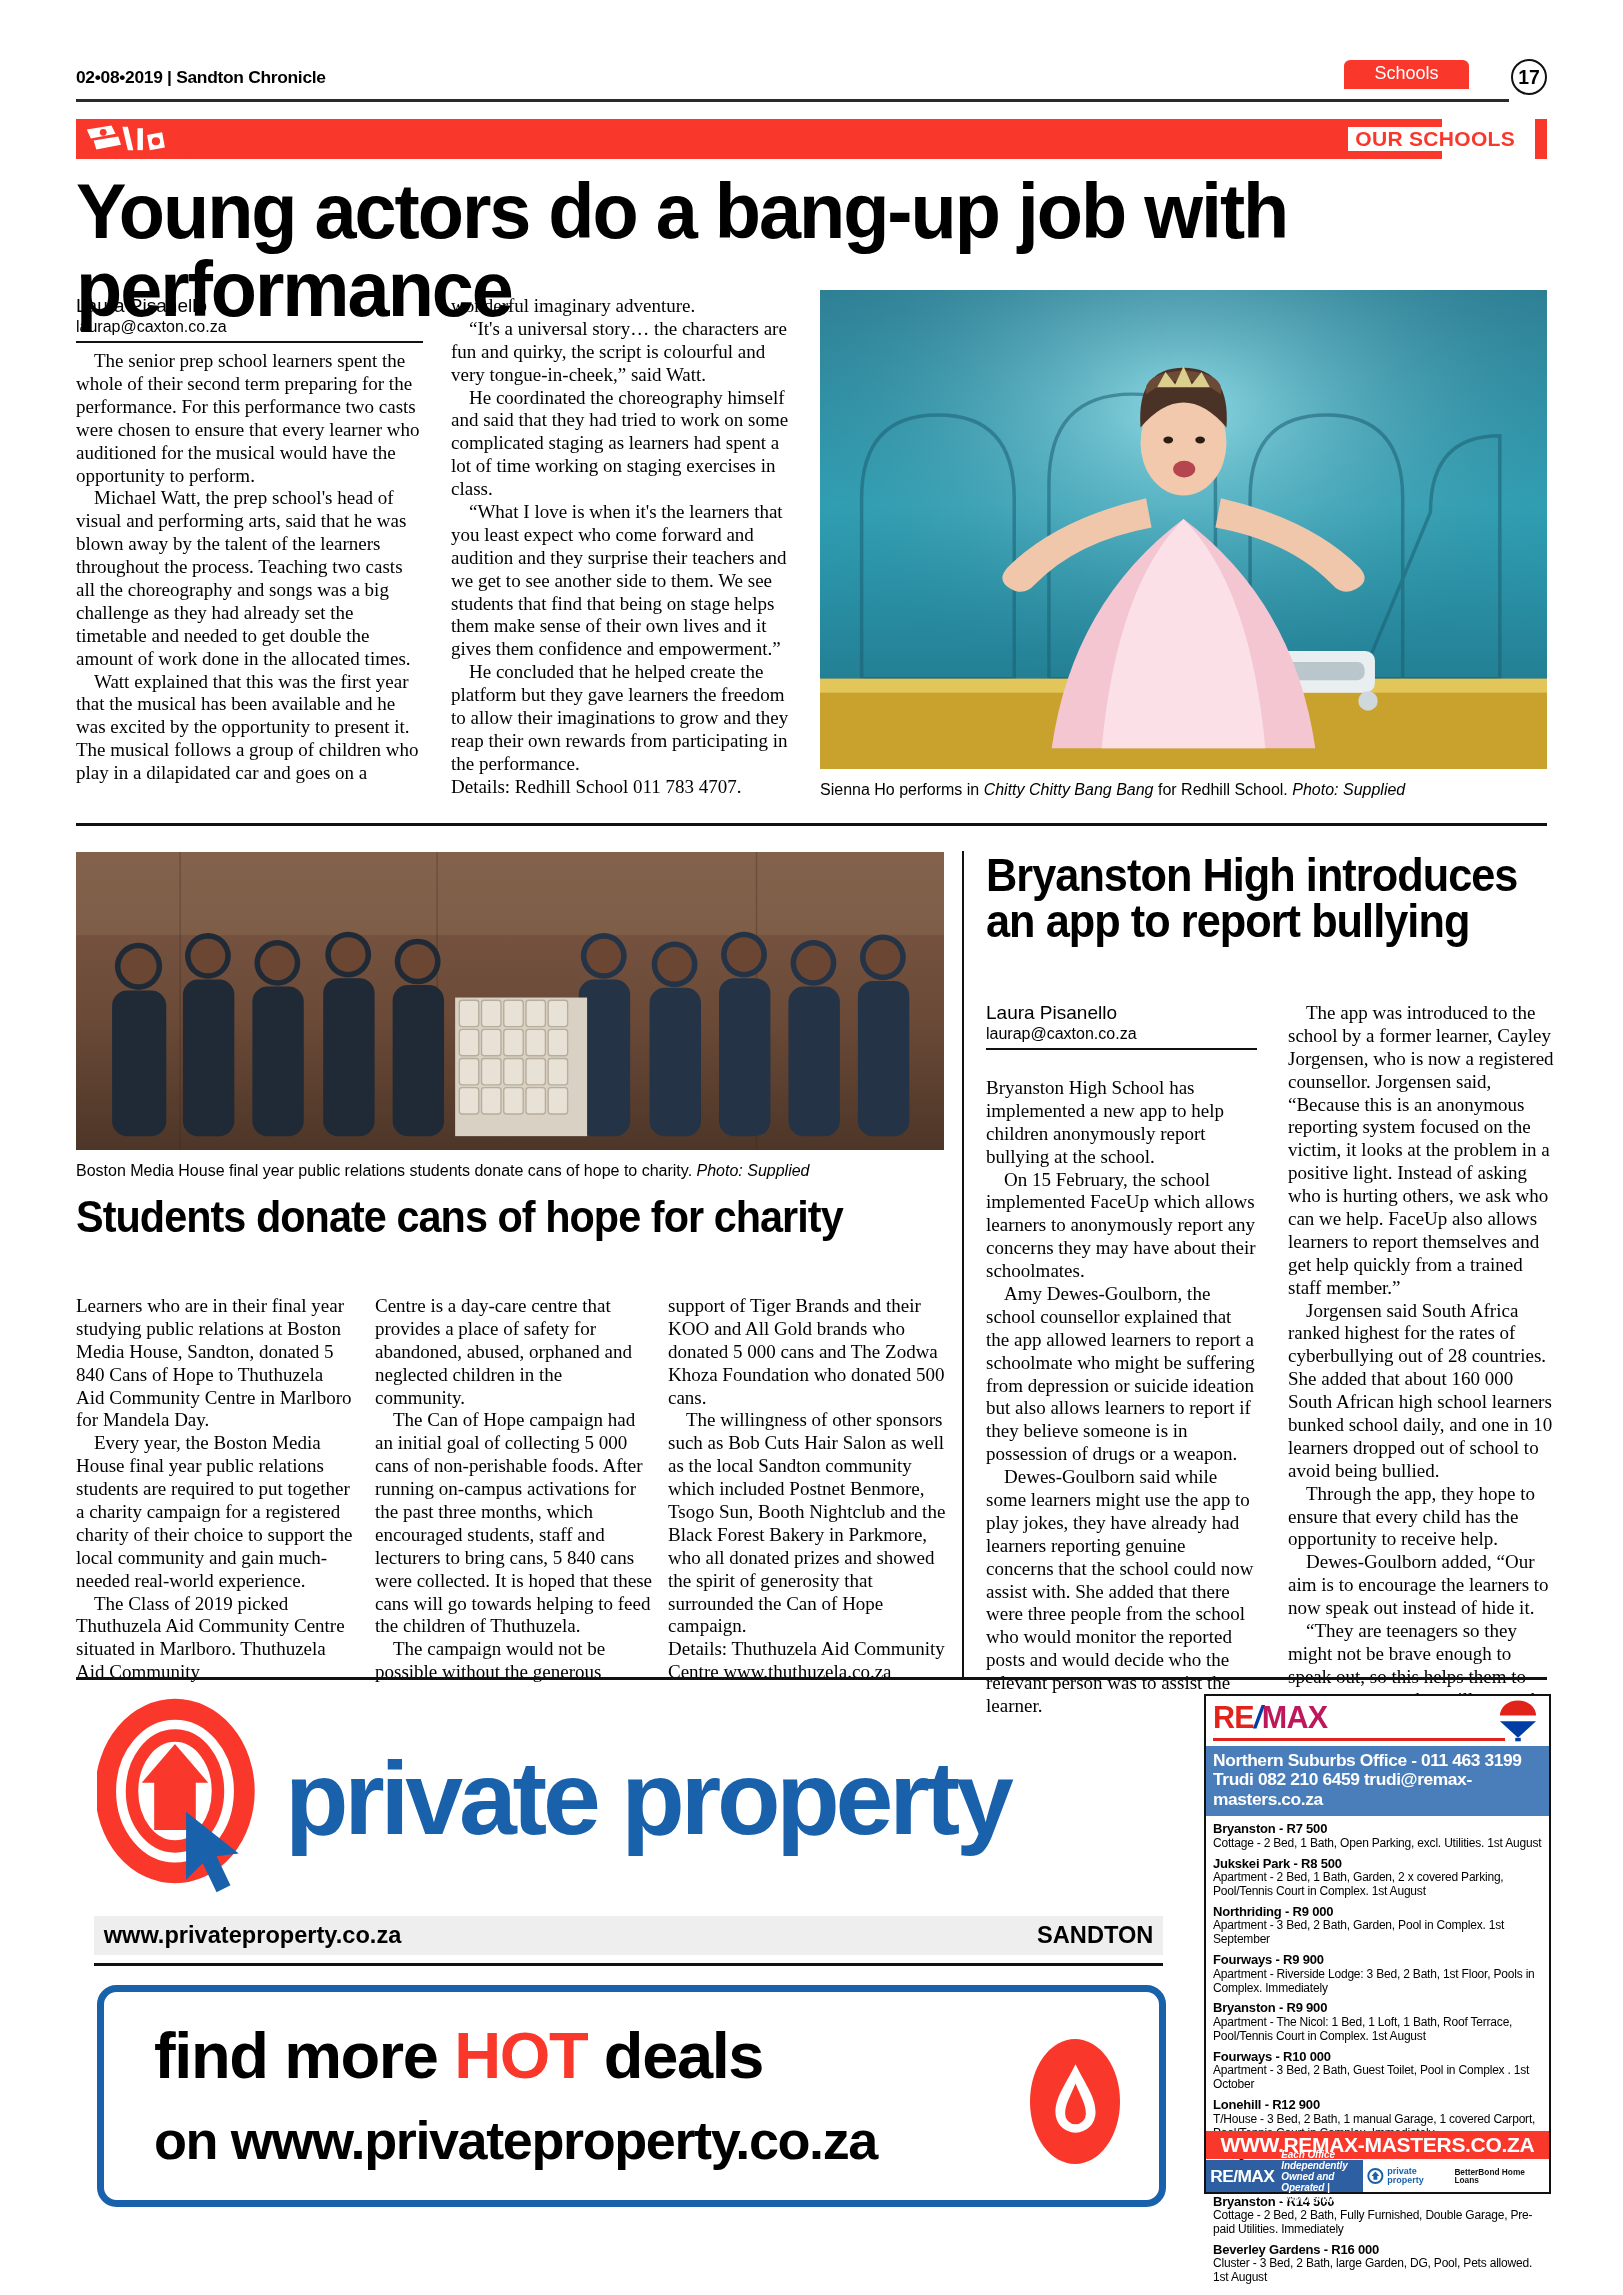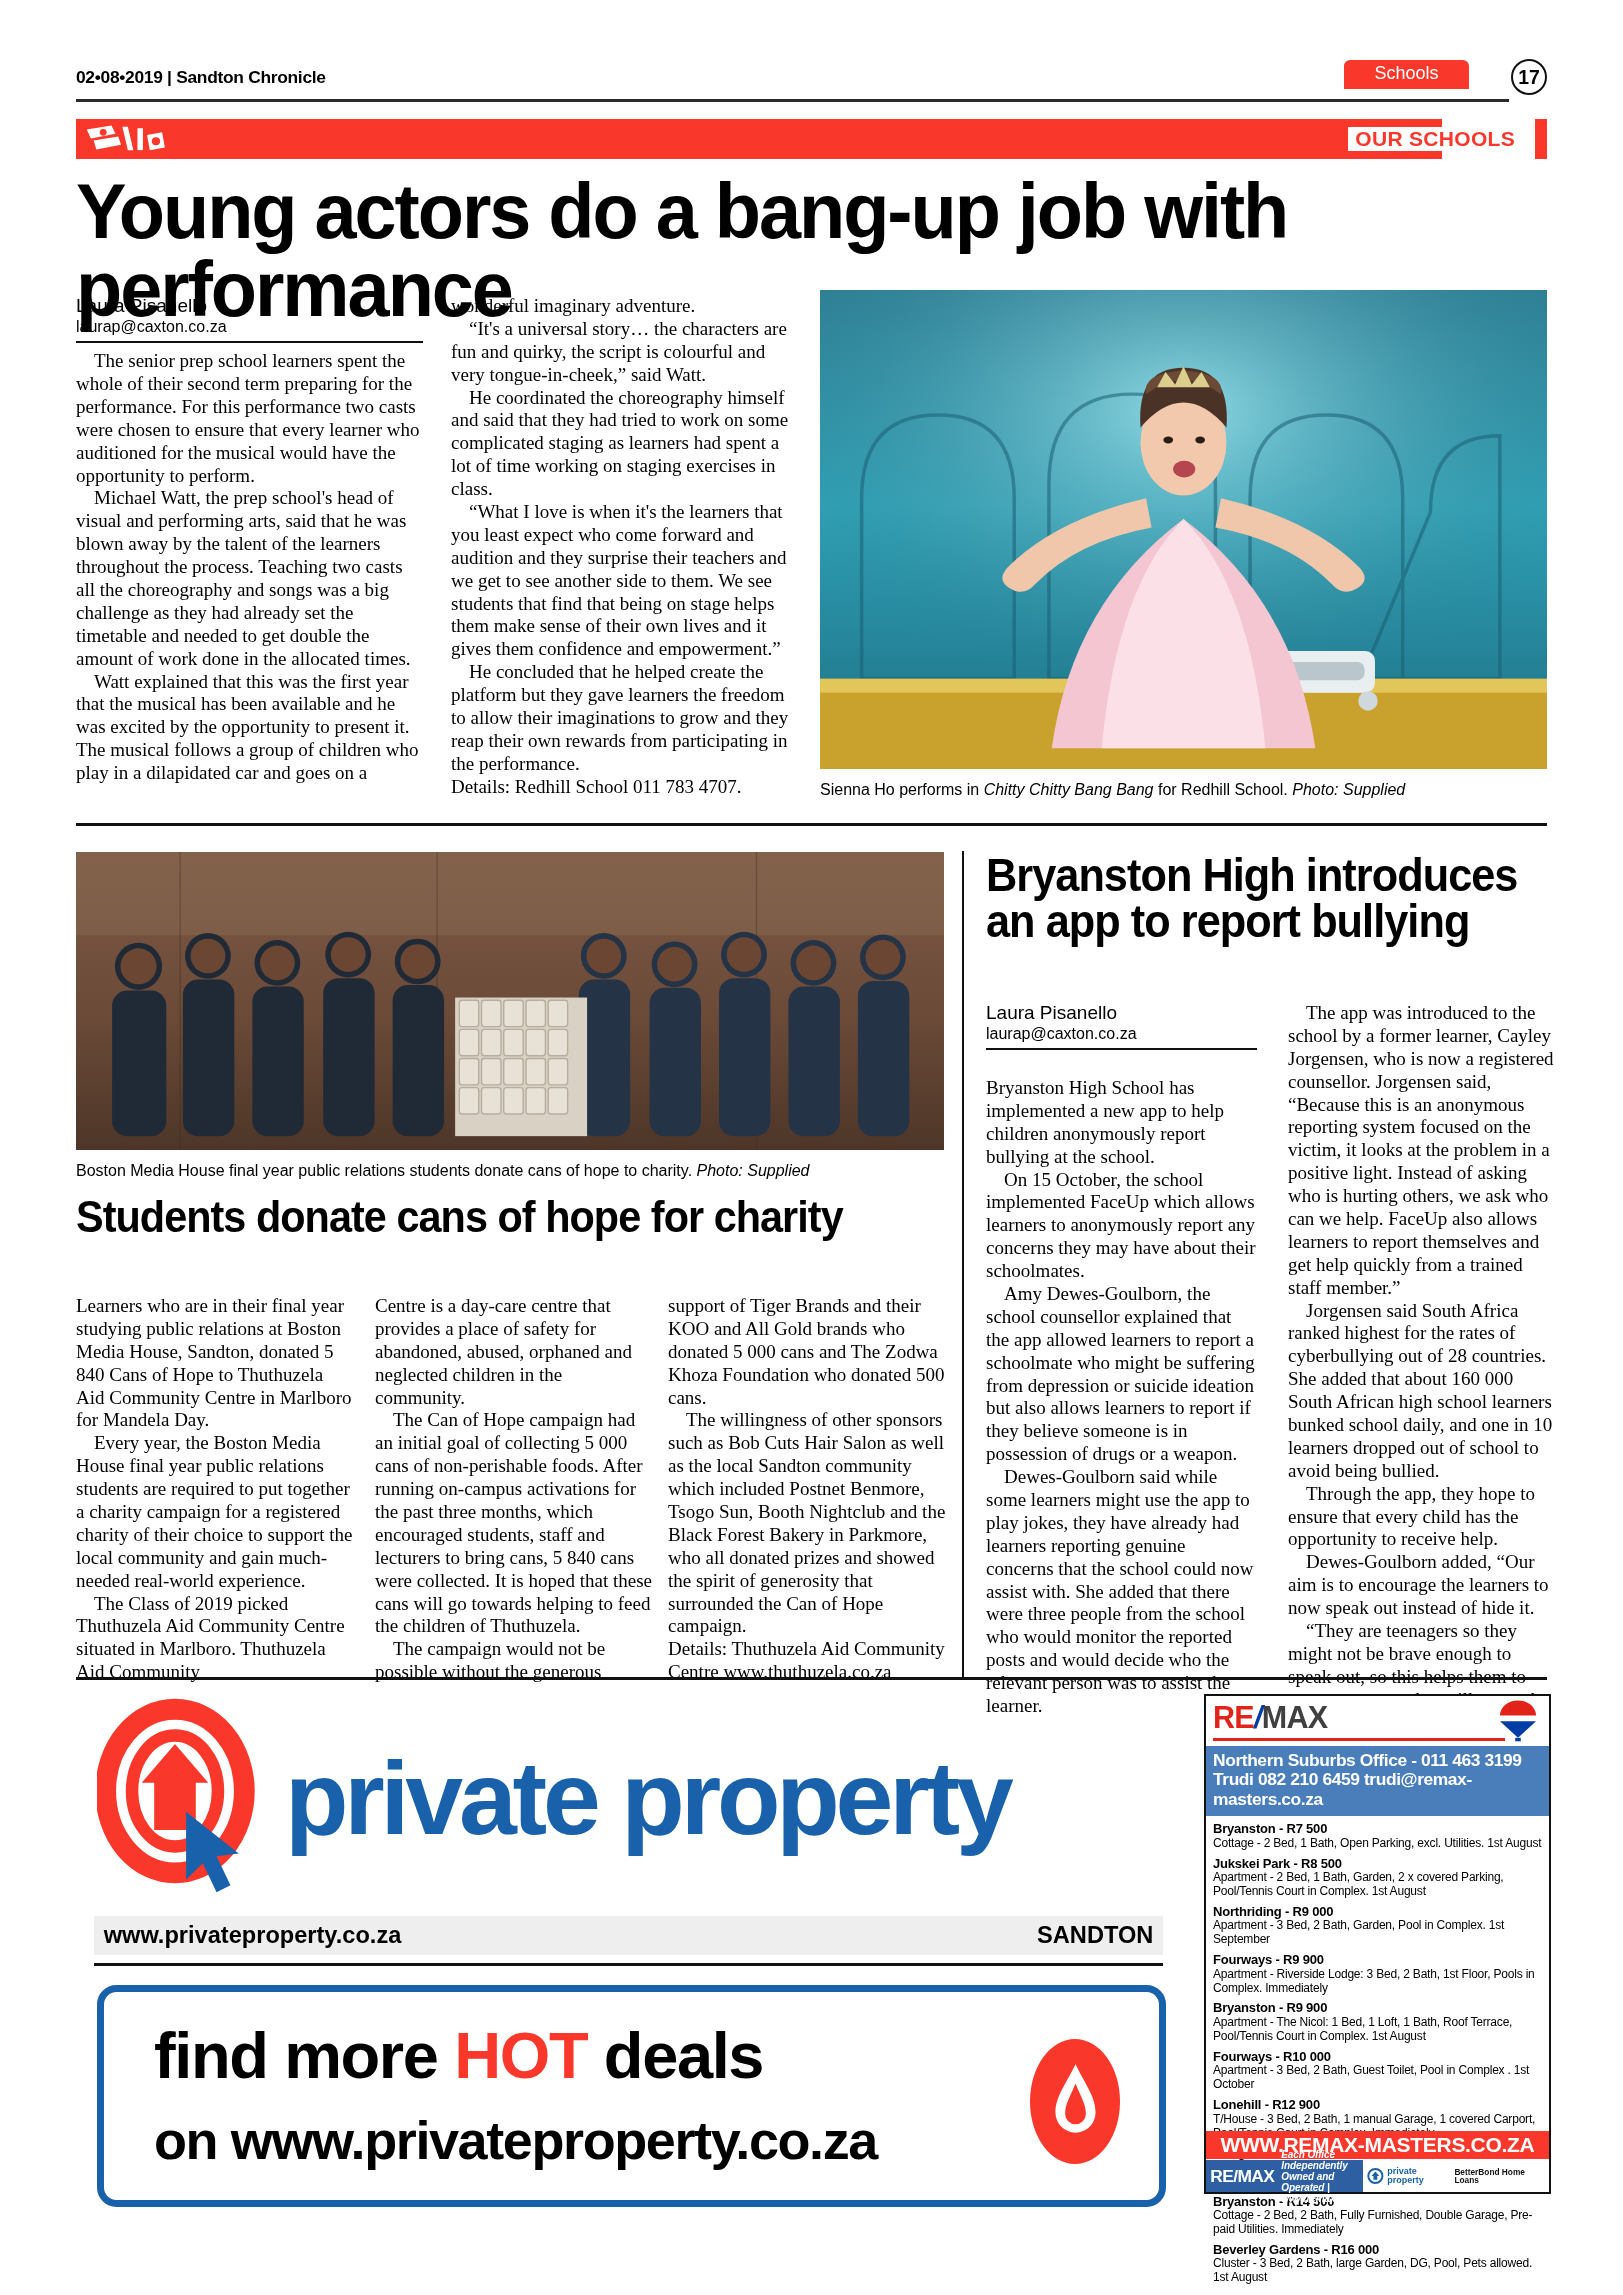--- a/index.html
+++ b/index.html
@@ -168,21 +168,21 @@
     position: absolute; left: 1204px; top: 1694px; width: 347px; height: 500px;
     border: 2.8px solid #111; background: #fff;
   }
   .remax-top { position: relative; height: 50px; padding: 5.6px 7px 0 7px; }
   .remax-logo {
     font-family: "Liberation Sans", sans-serif; font-weight: bold; font-size: 30.5px;
     letter-spacing: -0.7px; line-height: 1;
   }
   .remax-logo .re { color: #e2231a; }
   .remax-logo .slash { color: #003da5; font-style: italic; }
-  .remax-logo .max { color: #404040; }
+  .remax-logo .max { color: #be185d; }
   .remax-underline { position: absolute; left: 7px; top: 42px; width: 292px; height: 2.8px; background: #e2231a; }
   .remax-balloon { position: absolute; right: 9.7px; top: 2.8px; width: 42px; height: 43px; }
   .remax-contact {
     background: #4a7ebb; color: #fff; padding: 4.9px 7px 6.2px 7px;
     font-family: "Liberation Sans", sans-serif; font-weight: bold; font-size: 17.4px;
     line-height: 1.12; letter-spacing: -0.4px;
   }
   .remax-list { padding: 5.6px 7px 0 7px; }
   .listing { margin-bottom: 4.9px; }
   .listing-title {
@@ -446,21 +446,21 @@
   <div class="a3-headline">
     <div class="headline-sub">Bryanston High introduces an app to report bullying</div>
   </div>
   <div class="a3-byline">
     <div class="byline-name">Laura Pisanello</div>
     <div class="byline-mail">laurap@caxton.co.za</div>
     <div class="byline-rule"></div>
   </div>
   <div class="a3-col1 body-text">
     <p class="first">Bryanston High School has implemented a new app to help children anonymously report bullying at the school.</p>
-    <p>On 15 October, the school implemented FaceUp which allows learners to anonymously report any concerns they may have about their schoolmates.</p>
+    <p>On 15 February, the school implemented FaceUp which allows learners to anonymously report any concerns they may have about their schoolmates.</p>
     <p>Amy Dewes-Goulborn, the school counsellor explained that the app allowed learners to report a schoolmate who might be suffering from depression or suicide ideation but also allows learners to report if they believe someone is in possession of drugs or a weapon.</p>
     <p>Dewes-Goulborn said while some learners might use the app to play jokes, they have already had learners reporting genuine concerns that the school could now assist with. She added that there were three people from the school who would monitor the reported posts and would decide who the relevant person was to assist the learner.</p>
   </div>
   <div class="a3-col2 body-text">
     <p>The app was introduced to the school by a former learner, Cayley Jorgensen, who is now a registered counsellor. Jorgensen said, “Because this is an anonymous reporting system focused on the victim, it looks at the problem in a positive light. Instead of asking who is hurting others, we ask who can we help. FaceUp also allows learners to report themselves and get help quickly from a trained staff member.”</p>
     <p>Jorgensen said South Africa ranked highest for the rates of cyberbullying out of 28 countries. She added that about 160 000 South African high school learners bunked school daily, and one in 10 learners dropped out of school to avoid being bullied.</p>
     <p>Through the app, they hope to ensure that every child has the opportunity to receive help.</p>
     <p>Dewes-Goulborn added, “Our aim is to encourage the learners to now speak out instead of hide it.</p>
     <p>“They are teenagers so they might not be brave enough to speak out, so this helps them to stay anonymous but still get to the root of the problem.”</p>
   </div>

